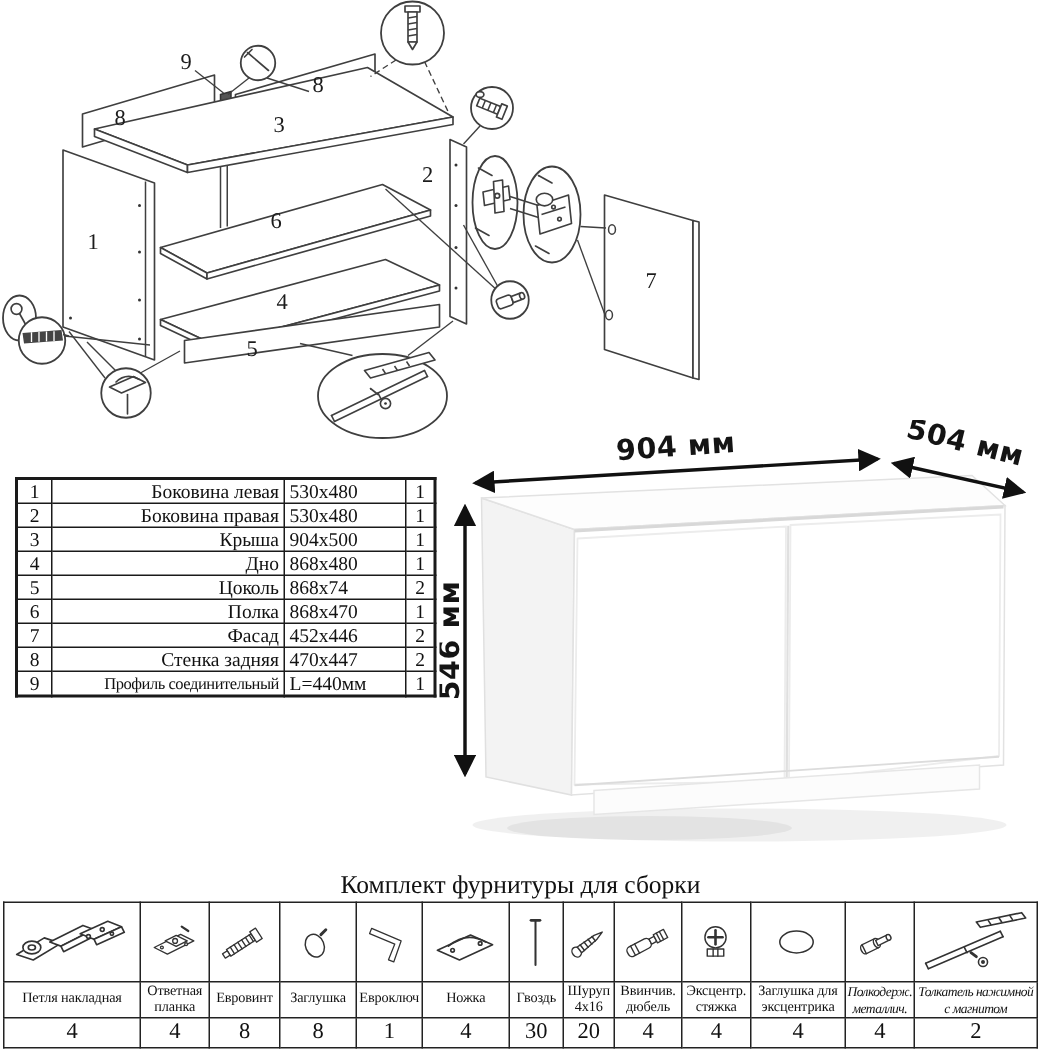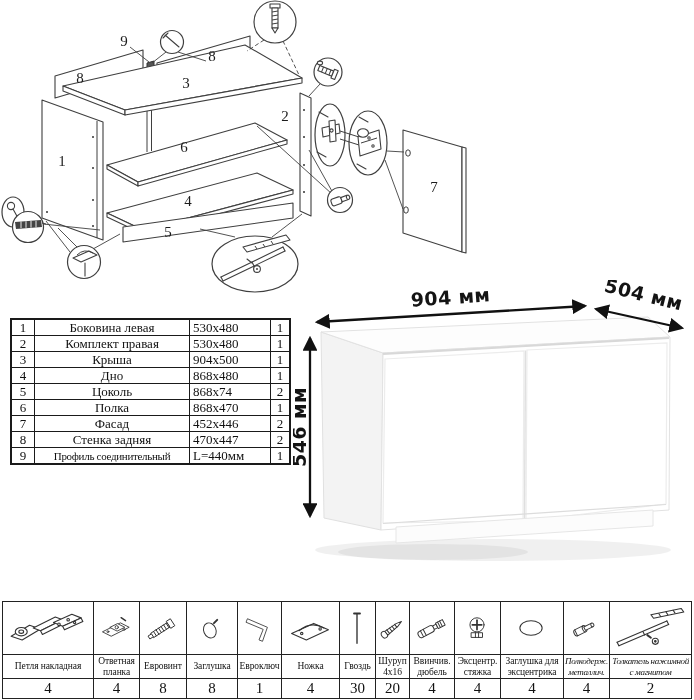--- a/index.html
+++ b/index.html
@@ -17,21 +17,21 @@
   .dlabel{font:15px "Liberation Serif",serif;fill:#1c1c1c;}
   
   .dim{font:bold 19px "DejaVu Sans",sans-serif;fill:#141414;letter-spacing:.4px;}
   .arrow{stroke:#111;stroke-width:2.3;fill:none;}
   
   .parts{position:absolute;left:10px;top:318px;border-collapse:collapse;table-layout:fixed;}
   .parts td{border:1px solid #1a1a1a;height:15px;font-size:13px;line-height:14px;
             padding:0 3px;white-space:nowrap;overflow:hidden;}
   .parts{border:2px solid #1a1a1a;}
   .parts .c-num{width:22px;text-align:center;padding:0;}
-  .parts .c-name{width:148px;text-align:center;}
+  .parts .c-name{width:148px;text-align:right;}
   .parts .c-size{width:72px;text-align:left;padding-right:5px;}
   .parts .c-qty{width:18px;text-align:center;padding:0;}
   .parts .cond{font-size:11px;letter-spacing:-.3px;margin-left:24px;}
   
   .hw-title{position:absolute;left:0;top:580px;width:694px;text-align:center;
             font-size:17px;color:#111;}
   .hw{position:absolute;left:2px;top:601px;border-collapse:collapse;table-layout:fixed;border-radius:23px;}
   .hw td{border:1px solid #222;text-align:center;vertical-align:middle;padding:0;overflow:hidden;}
   .hw .ico td, .hw td.ico{height:52px;}
   .hw .lab{height:23px;font-size:9.5px;line-height:10.5px;letter-spacing:-.1px;
@@ -217,21 +217,21 @@
   <table class="parts">
     <tbody>
       <tr>
         <td class="c-num">1</td>
         <td class="c-name">Боковина левая</td>
         <td class="c-size">530x480</td>
         <td class="c-qty">1</td>
       </tr>
       <tr>
         <td class="c-num">2</td>
-        <td class="c-name">Комплект правая</td>
+        <td class="c-name">Боковина правая</td>
         <td class="c-size">530x480</td>
         <td class="c-qty">1</td>
       </tr>
       <tr>
         <td class="c-num">3</td>
         <td class="c-name">Крыша</td>
         <td class="c-size">904x500</td>
         <td class="c-qty">1</td>
       </tr>
       <tr>
@@ -300,20 +300,21 @@
     <line class="arrow" x1="24" y1="42" x2="292" y2="26" marker-start="url(#arr)" marker-end="url(#arr)"></line>
     <text class="dim" x="158" y="24" text-anchor="middle" transform="rotate(-4 158 24)">904 мм</text>
 
     <line class="arrow" x1="303" y1="29" x2="389" y2="48" marker-start="url(#arr)" marker-end="url(#arr)"></line>
     <text class="dim" x="349" y="21" text-anchor="middle" transform="rotate(14 349 21)">504 мм</text>
 
     <line class="arrow" x1="17" y1="58" x2="17" y2="236" marker-start="url(#arr)" marker-end="url(#arr)"></line>
     <text class="dim" x="13" y="147" text-anchor="middle" transform="rotate(-90 13 147)">546 мм</text>
   </svg>
 
+  <div class="hw-title">Комплект фурнитуры для сборки</div>
 
   <table class="hw">
     <colgroup>
       <col style="width:91px">
         <col style="width:46px">
         <col style="width:47px">
         <col style="width:51px">
       <col style="width:44px">
         <col style="width:58px">
         <col style="width:36px">

